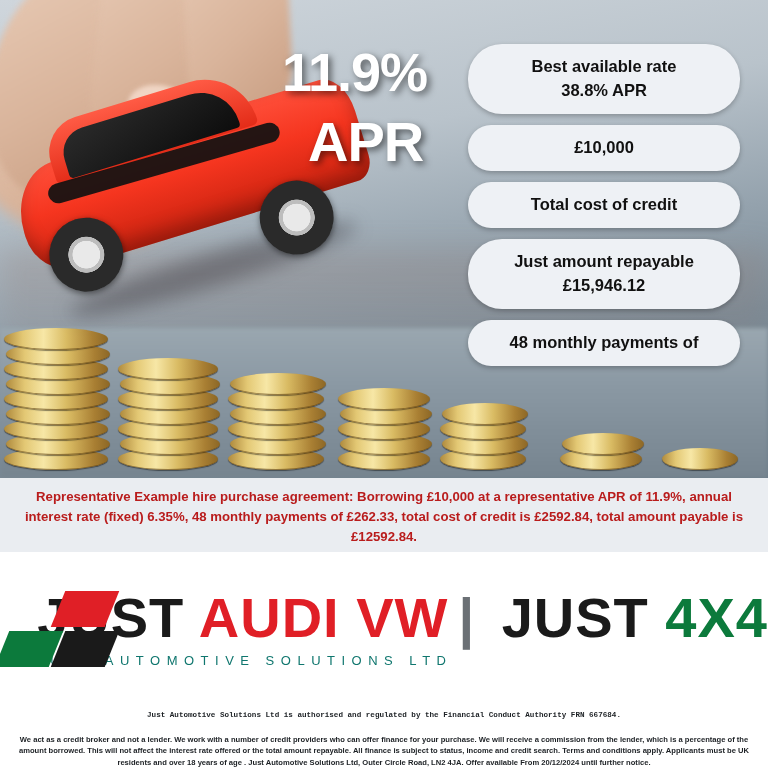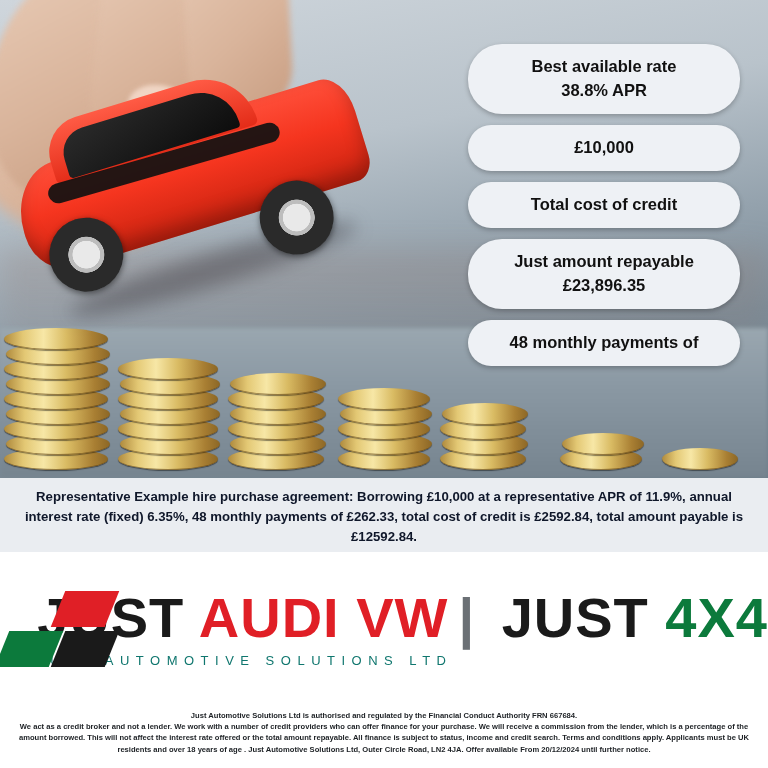--- a/index.html
+++ b/index.html
@@ -110,21 +110,21 @@
     box-shadow: 0 2px 5px rgba(0,0,0,.25);
   }
   .pill span { display: block; }
 
   
   .rep {
     position: absolute; left: 0; top: 478px; width: 768px; height: 74px;
     background: #eaedf1;
     padding: 9px 22px 0;
     text-align: center;
-    font-size: 13.2px; line-height: 20px; font-weight: bold; color: #0f172a;
+    font-size: 13.2px; line-height: 20px; font-weight: bold; color: #b91c1c;
   }
 
   
   .logoband {
     position: absolute; left: 0; top: 552px; width: 768px; height: 152px;
     background: #fff;
     display: flex; align-items: center; justify-content: center; gap: 14px;
   }
   .logomark { width: 118px; height: 82px; position: relative; }
   .para {
@@ -147,21 +147,21 @@
     text-align: left; white-space: nowrap;
   }
 
   
   .footer {
     position: absolute; left: 0; top: 704px; width: 768px; height: 64px;
     background: #fff; padding: 6px 14px 0;
     text-align: center; color: #1c2024;
     font-size: 7.6px; line-height: 11.2px; font-weight: bold;
   }
-  .footer .l1 { margin-bottom: 0; }
+  .footer .l1 { margin-bottom: 13px; font-family: Liberation Mono, monospace; }
 </style>
 </head>
 <body>
 
 <div class="poster">
 
   <div class="hero">
     <div class="bg-blur-band"></div>
     <div class="bg-table"></div>
 
@@ -225,35 +225,39 @@
     <div class="car">
       <div class="car-shadow"></div>
       <div class="car-body"></div>
       <div class="car-roof"></div>
       <div class="car-window"></div>
       <div class="car-side-black"></div>
       <div class="wheel front"></div>
       <div class="wheel rear"></div>
     </div>
 
+    <div class="apr-big">
+      <span>11.9%</span>
+      <span class="l2">APR</span>
+    </div>
 
     <div class="pills">
       <div class="pill">
         <span>Best available rate</span>
         <span>38.8% APR</span>
       </div>
       <div class="pill">
         <span>£10,000</span>
       </div>
       <div class="pill">
         <span>Total cost of credit</span>
       </div>
       <div class="pill">
         <span>Just amount repayable</span>
-        <span>£23,896.35</span>
+        <span>£15,946.12</span>
       </div>
       <div class="pill">
         <span>48 monthly payments of</span>
       </div>
     </div>
   </div>
 
   <div class="rep">Representative Example hire purchase agreement: Borrowing £10,000 at a representative APR of 11.9%, annual interest rate (fixed) 6.35%, 48 monthly payments of £262.33, total cost of credit is £2592.84, total amount payable is £12592.84.</div>
 
   <div class="logoband">

